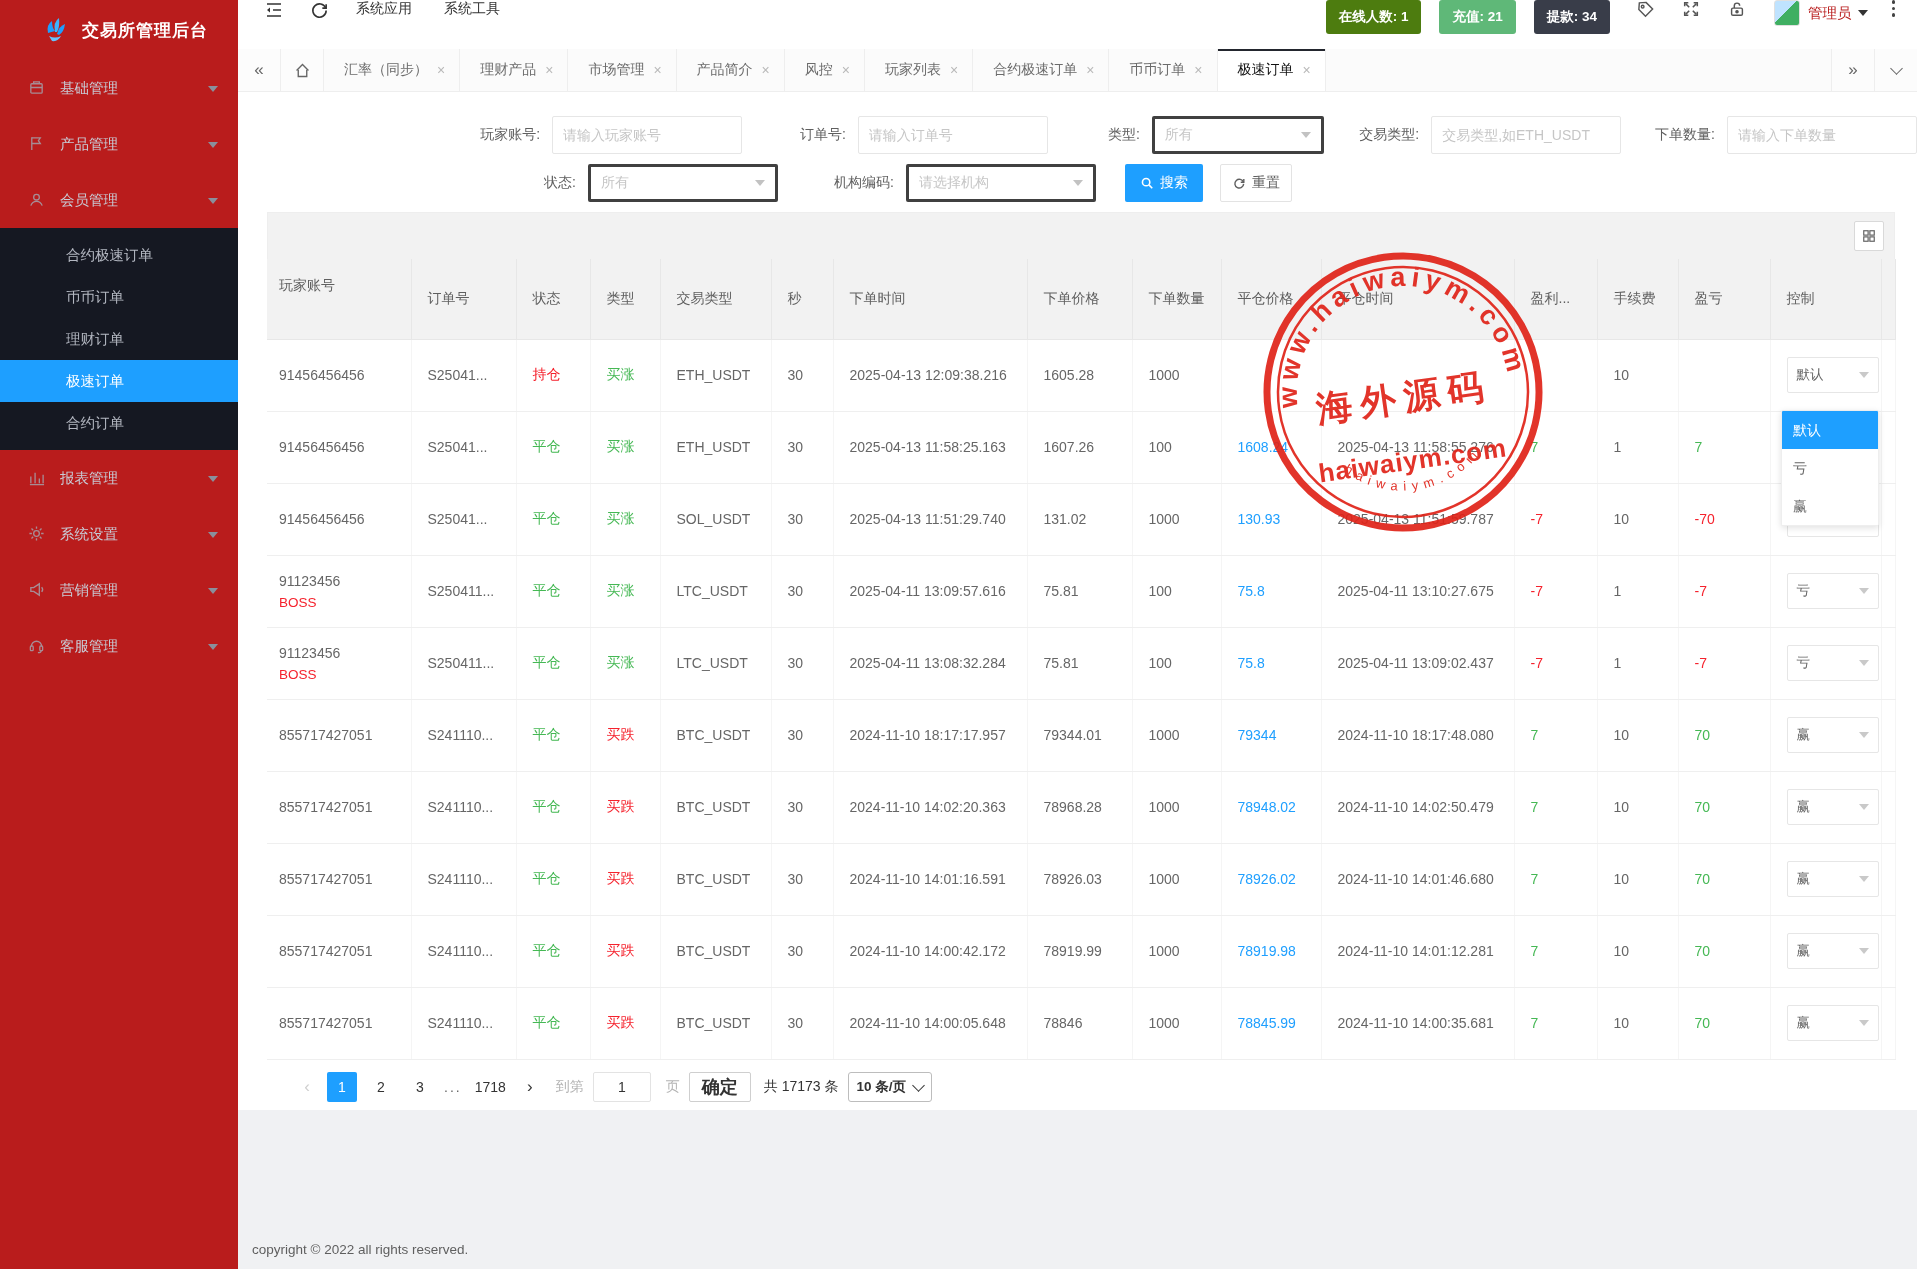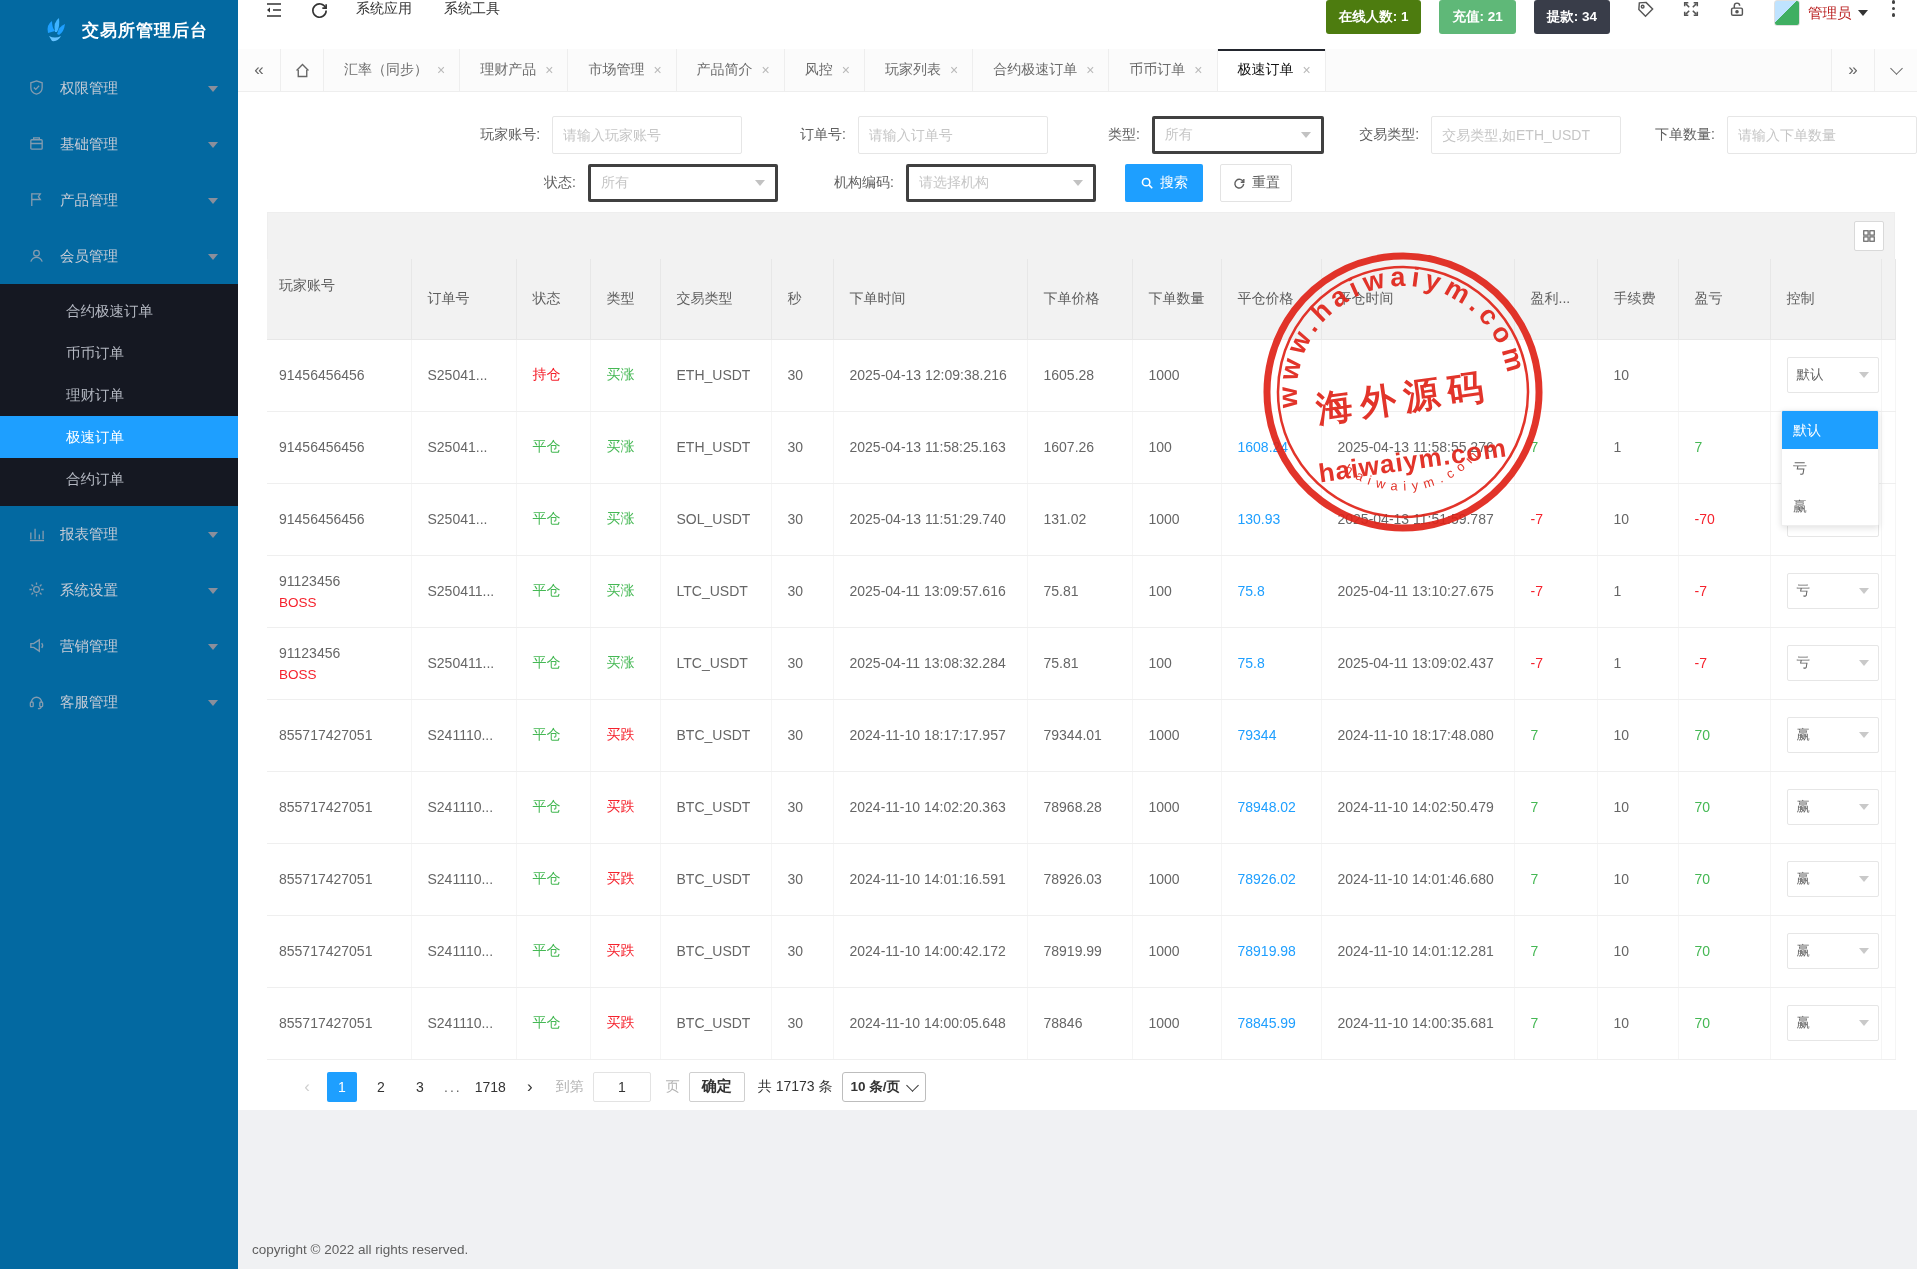--- a/index.html
+++ b/index.html
@@ -1,21 +1,21 @@
 <!DOCTYPE html>
 <html><head>
 <meta charset="utf-8">
 <style>
   * { margin:0; padding:0; box-sizing:border-box; }
   html,body { width:1917px; height:1269px; overflow:hidden;
     font-family:"Liberation Sans","DejaVu Sans",sans-serif; font-size:14px; color:#333; background:#fff;}
   .app{position:relative;width:1917px;height:1269px;}
 
   
-  .sidebar{position:absolute;left:0;top:0;bottom:0;width:238px;background:#0369a1;z-index:5;}
+  .sidebar{position:absolute;left:0;top:0;bottom:0;width:238px;background:#b91c1c;z-index:5;}
   .logo{height:60px;display:flex;align-items:center;padding-left:40px;}
   .logo-ico{width:30px;height:30px;margin-right:12px;display:inline-flex;}
   .logo-text{color:#fff;font-size:17px;font-weight:bold;letter-spacing:1px;}
   .s-item{height:56px;display:flex;align-items:center;padding-left:28px;color:#c8ccd6;cursor:pointer;position:relative;font-size:14.5px;}
   .s-ico{width:18px;height:18px;margin-right:14px;display:inline-flex;opacity:.8;}
   .caret{position:absolute;right:20px;width:0;height:0;}
   .caret.down{border:5px solid transparent;border-top:6px solid #8a8f9c;top:26px;}
   .caret.up{border:5px solid transparent;border-bottom:6px solid #aeb3bf;top:20px;}
   .s-sub{background:#151822;padding:6px 0;}
   .s-sub-item{height:42px;line-height:42px;padding-left:66px;color:#b4b8c2;cursor:pointer;font-size:14.5px;}
@@ -84,21 +84,21 @@
 
   
   .pager{display:flex;align-items:center;margin:12px 0 0 29px;gap:9px;color:#333;}
   .pg-arrow{color:#cfcfcf;font-size:17px;width:22px;text-align:center;cursor:pointer;}
   .pg-arrow.on{color:#333;}
   .pg-num{min-width:30px;height:30px;line-height:30px;text-align:center;cursor:pointer;border-radius:2px;padding:0 4px;}
   .pg-num.cur{background:#1E9FFF;color:#fff;}
   .pg-dots{color:#666;letter-spacing:2px;}
   .pg-goto{color:#b3b3b3;margin-left:6px;}
   .pg-input{width:58px;height:30px;border:1px solid #e3e3e3;border-radius:2px;text-align:center;color:#333;outline:none;font-family:inherit;font-size:14px;}
-  .pg-confirm{height:30px;padding:0 12px;background:#fff;border:1px solid #cfcfcf;border-radius:2px;cursor:pointer;font-family:inherit;font-size:15px;color:#333;font-weight:bold;}
+  .pg-confirm{height:30px;padding:0 12px;background:#fff;border:1px solid #cfcfcf;border-radius:2px;cursor:pointer;font-family:inherit;font-size:18px;color:#333;font-weight:bold;}
   .pg-total{margin-left:4px;}
   .pg-size{height:30px;border:1px solid #bdbdbd;border-radius:3px;display:flex;align-items:center;gap:8px;padding:0 8px;cursor:pointer;font-weight:bold;font-size:13.5px;background:#fff;}
   .pg-size .chev{margin-top:-2px;border-color:#333;}
 
   
   .stamp{position:absolute;left:1015px;top:150px;width:300px;height:300px;z-index:20;opacity:.92;pointer-events:none;}
 
   .footer{position:absolute;left:14px;bottom:12px;color:#5f5f5f;font-size:13.5px;}
 </style>
 </head>
@@ -112,30 +112,20 @@
         <svg viewBox="0 0 30 30" width="30" height="30">
             <path d="M8 18 Q6 10 12 6 Q12 13 15 16 Z" fill="#1E9FFF"></path>
             <path d="M15 17 Q13 7 19 3 Q20 12 17 17 Z" fill="#3fb3ff"></path>
             <path d="M17 19 Q19 11 25 9 Q24 17 19 20 Z" fill="#1E9FFF"></path>
             <path d="M9 21 Q15 24 21 21 Q18 27 12 26 Z" fill="#66c2ff"></path>
           </svg>
       </span>
       <span class="logo-text">交易所管理后台</span>
     </div>
     <nav id="side-menu">
-        <div class="s-item">
-          <span class="s-ico">
-            <svg viewBox="0 0 18 18" width="17" height="17" fill="none" stroke="#a3a8b3" stroke-width="1.4">
-              <path d="M9 2 15 4v5c0 4-3 6.3-6 7-3-.7-6-3-6-7V4z"></path>
-              <path d="M6.2 9l2 2 3.6-3.8"></path>
-            </svg>
-          </span>
-          <span class="s-label">权限管理</span>
-          <span class="caret down"></span>
-        </div>
         <div class="s-item">
           <span class="s-ico">
             <svg viewBox="0 0 18 18" width="17" height="17" fill="none" stroke="#a3a8b3" stroke-width="1.4">
               <rect x="3" y="5" width="12" height="10" rx="1"></rect>
               <path d="M6 5V3h6v2M3 9h12"></path>
             </svg>
           </span>
           <span class="s-label">基础管理</span>
           <span class="caret down"></span>
         </div>

